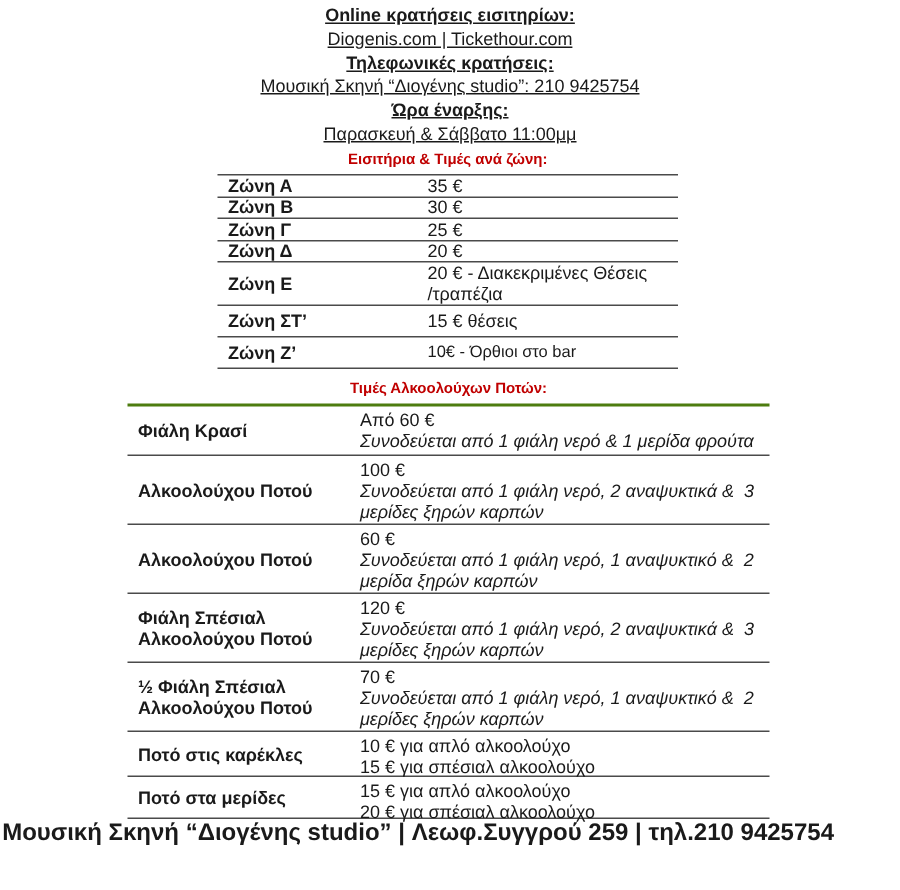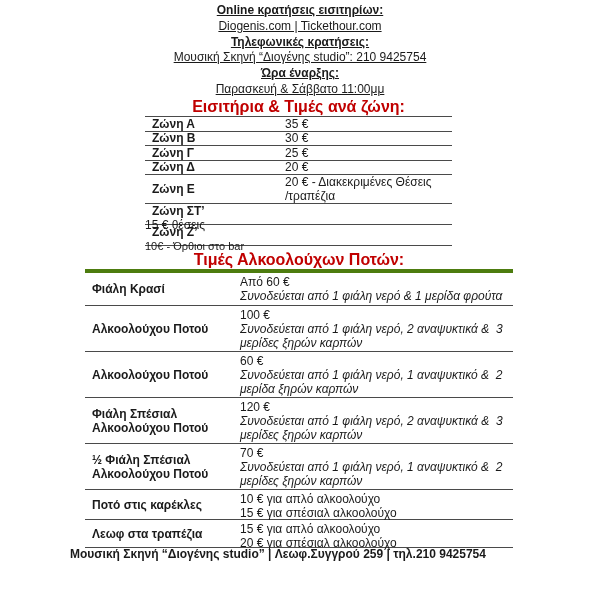--- a/index.html
+++ b/index.html
@@ -5,46 +5,46 @@
   html,body{margin:0;padding:0;}
   body{
     width:600px;height:593px;position:relative;background:#ffffff;
     font-family:"Liberation Sans",sans-serif;color:#1a1a1a;overflow:hidden;
   }
   .b{font-weight:bold;}
   
   .hdr{position:absolute;top:3px;left:0;width:600px;text-align:center;
        font-size:12px;line-height:15.8px;text-decoration:underline;}
   
-  .sec-title{font-size:16px;font-weight:bold;color:#c00000;text-align:center;
+  .sec-title{font-size:10px;font-weight:bold;color:#c00000;text-align:center;
              height:15px;line-height:14px;}
   
   .zones-sec{position:absolute;left:145px;top:100px;width:307px;}
   .ztable{border-top:1px solid #4a4a4a;margin-top:1px;}
   .zrow{display:flex;border-bottom:1px solid #4a4a4a;}
   .zr-s{height:13.5px;align-items:flex-end;}
   .zr-l{height:28px;}
-  .zr-m{height:20px;flex-direction:column;}
+  .zr-m{height:20px;}
   .zc1{width:140px;padding-left:7px;box-sizing:border-box;font-weight:bold;
        font-size:12px;display:flex;align-items:center;}
   .zc2{flex:1;display:flex;flex-direction:column;justify-content:center;
        font-size:12px;line-height:14px;white-space:pre;}
   .zc2.small{font-size:11px;}
   
   .drinks-sec{position:absolute;left:85px;top:253px;width:428px;}
-  .dtable{border-top:4px solid #4d7c0f;margin-top:1px;}
+  .dtable{border-top:2px solid #4d7c0f;margin-top:1px;}
   .drow{display:flex;border-bottom:1px solid #4a4a4a;}
   .dc1{width:155px;padding-left:7px;box-sizing:border-box;font-weight:bold;
        font-size:12px;line-height:14px;display:flex;flex-direction:column;
        justify-content:center;}
   .dc2{flex:1;font-size:12px;line-height:14px;padding-top:2px;white-space:pre;}
   .it{font-style:italic;}
   
-  .ftr{position:absolute;top:547px;left:0;width:556px;text-align:center;
-       font-weight:bold;font-size:12px;}
+  .ftr{position:absolute;top:547px;left:0;width:556px;text-align:right;
+       font-weight:bold;font-size:16px;}
 </style>
 </head>
 <body>
 
 <div>
 
   <div class="hdr">
     <div class="b">Online κρατήσεις εισιτηρίων:</div>
     <div>Diogenis.com | Tickethour.com</div>
     <div class="b">Τηλεφωνικές κρατήσεις:</div>
@@ -123,21 +123,21 @@
           <div class="dc2"><div>70 €</div><div class="it">Συνοδεύεται από 1 φιάλη νερό, 1 αναψυκτικό &amp;  2</div><div class="it">μερίδες ξηρών καρπών</div></div>
         </div>
         <div class="drow" style="height: 29px;">
           <div class="dc1">
             <div>Ποτό στις καρέκλες</div>
           </div>
           <div class="dc2"><div>10 € για απλό αλκοολούχο</div><div>15 € για σπέσιαλ αλκοολούχο</div></div>
         </div>
         <div class="drow" style="height: 27px;">
           <div class="dc1">
-            <div>Λεωφ στα τραπέζια</div>
+            <div>Ποτό στα μερίδες</div>
           </div>
           <div class="dc2"><div>15 € για απλό αλκοολούχο</div><div>20 € για σπέσιαλ αλκοολούχο</div></div>
         </div>
       </div>
   </div>
 
   <div class="ftr">Μουσική Σκηνή “Διογένης studio” | Λεωφ.Συγγρού 259 | τηλ.210 9425754</div>
 
 </div>
 

